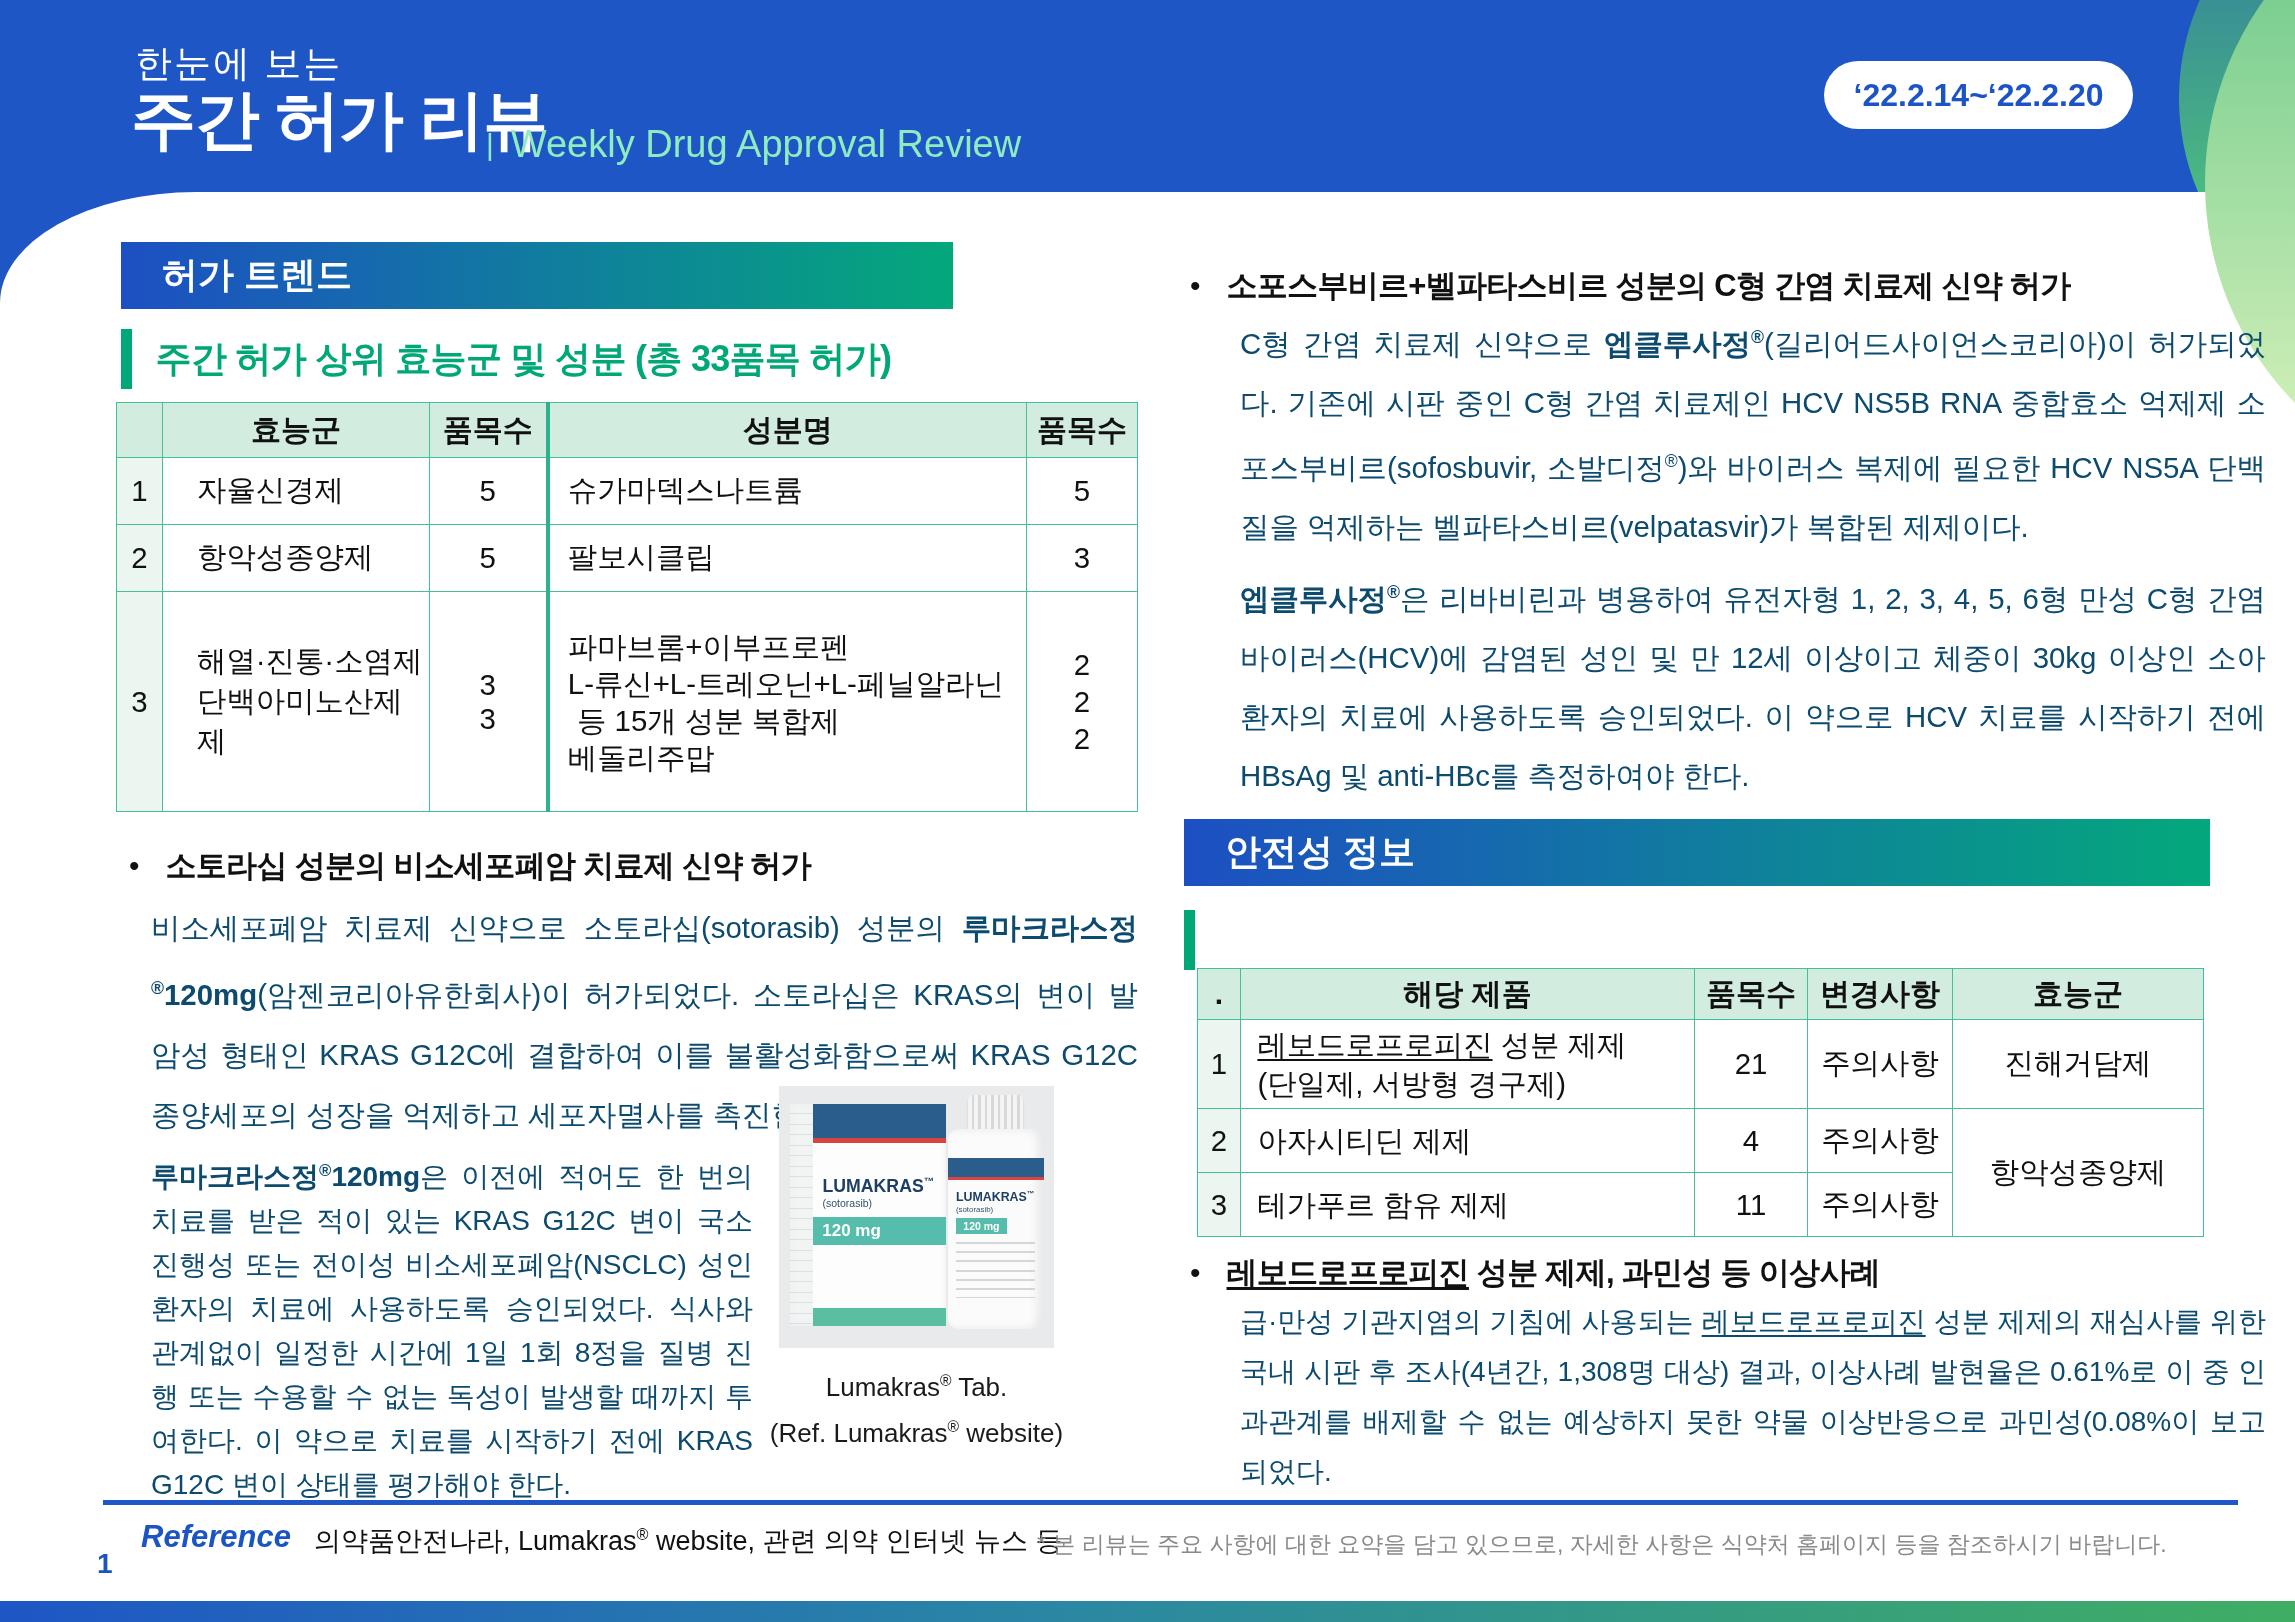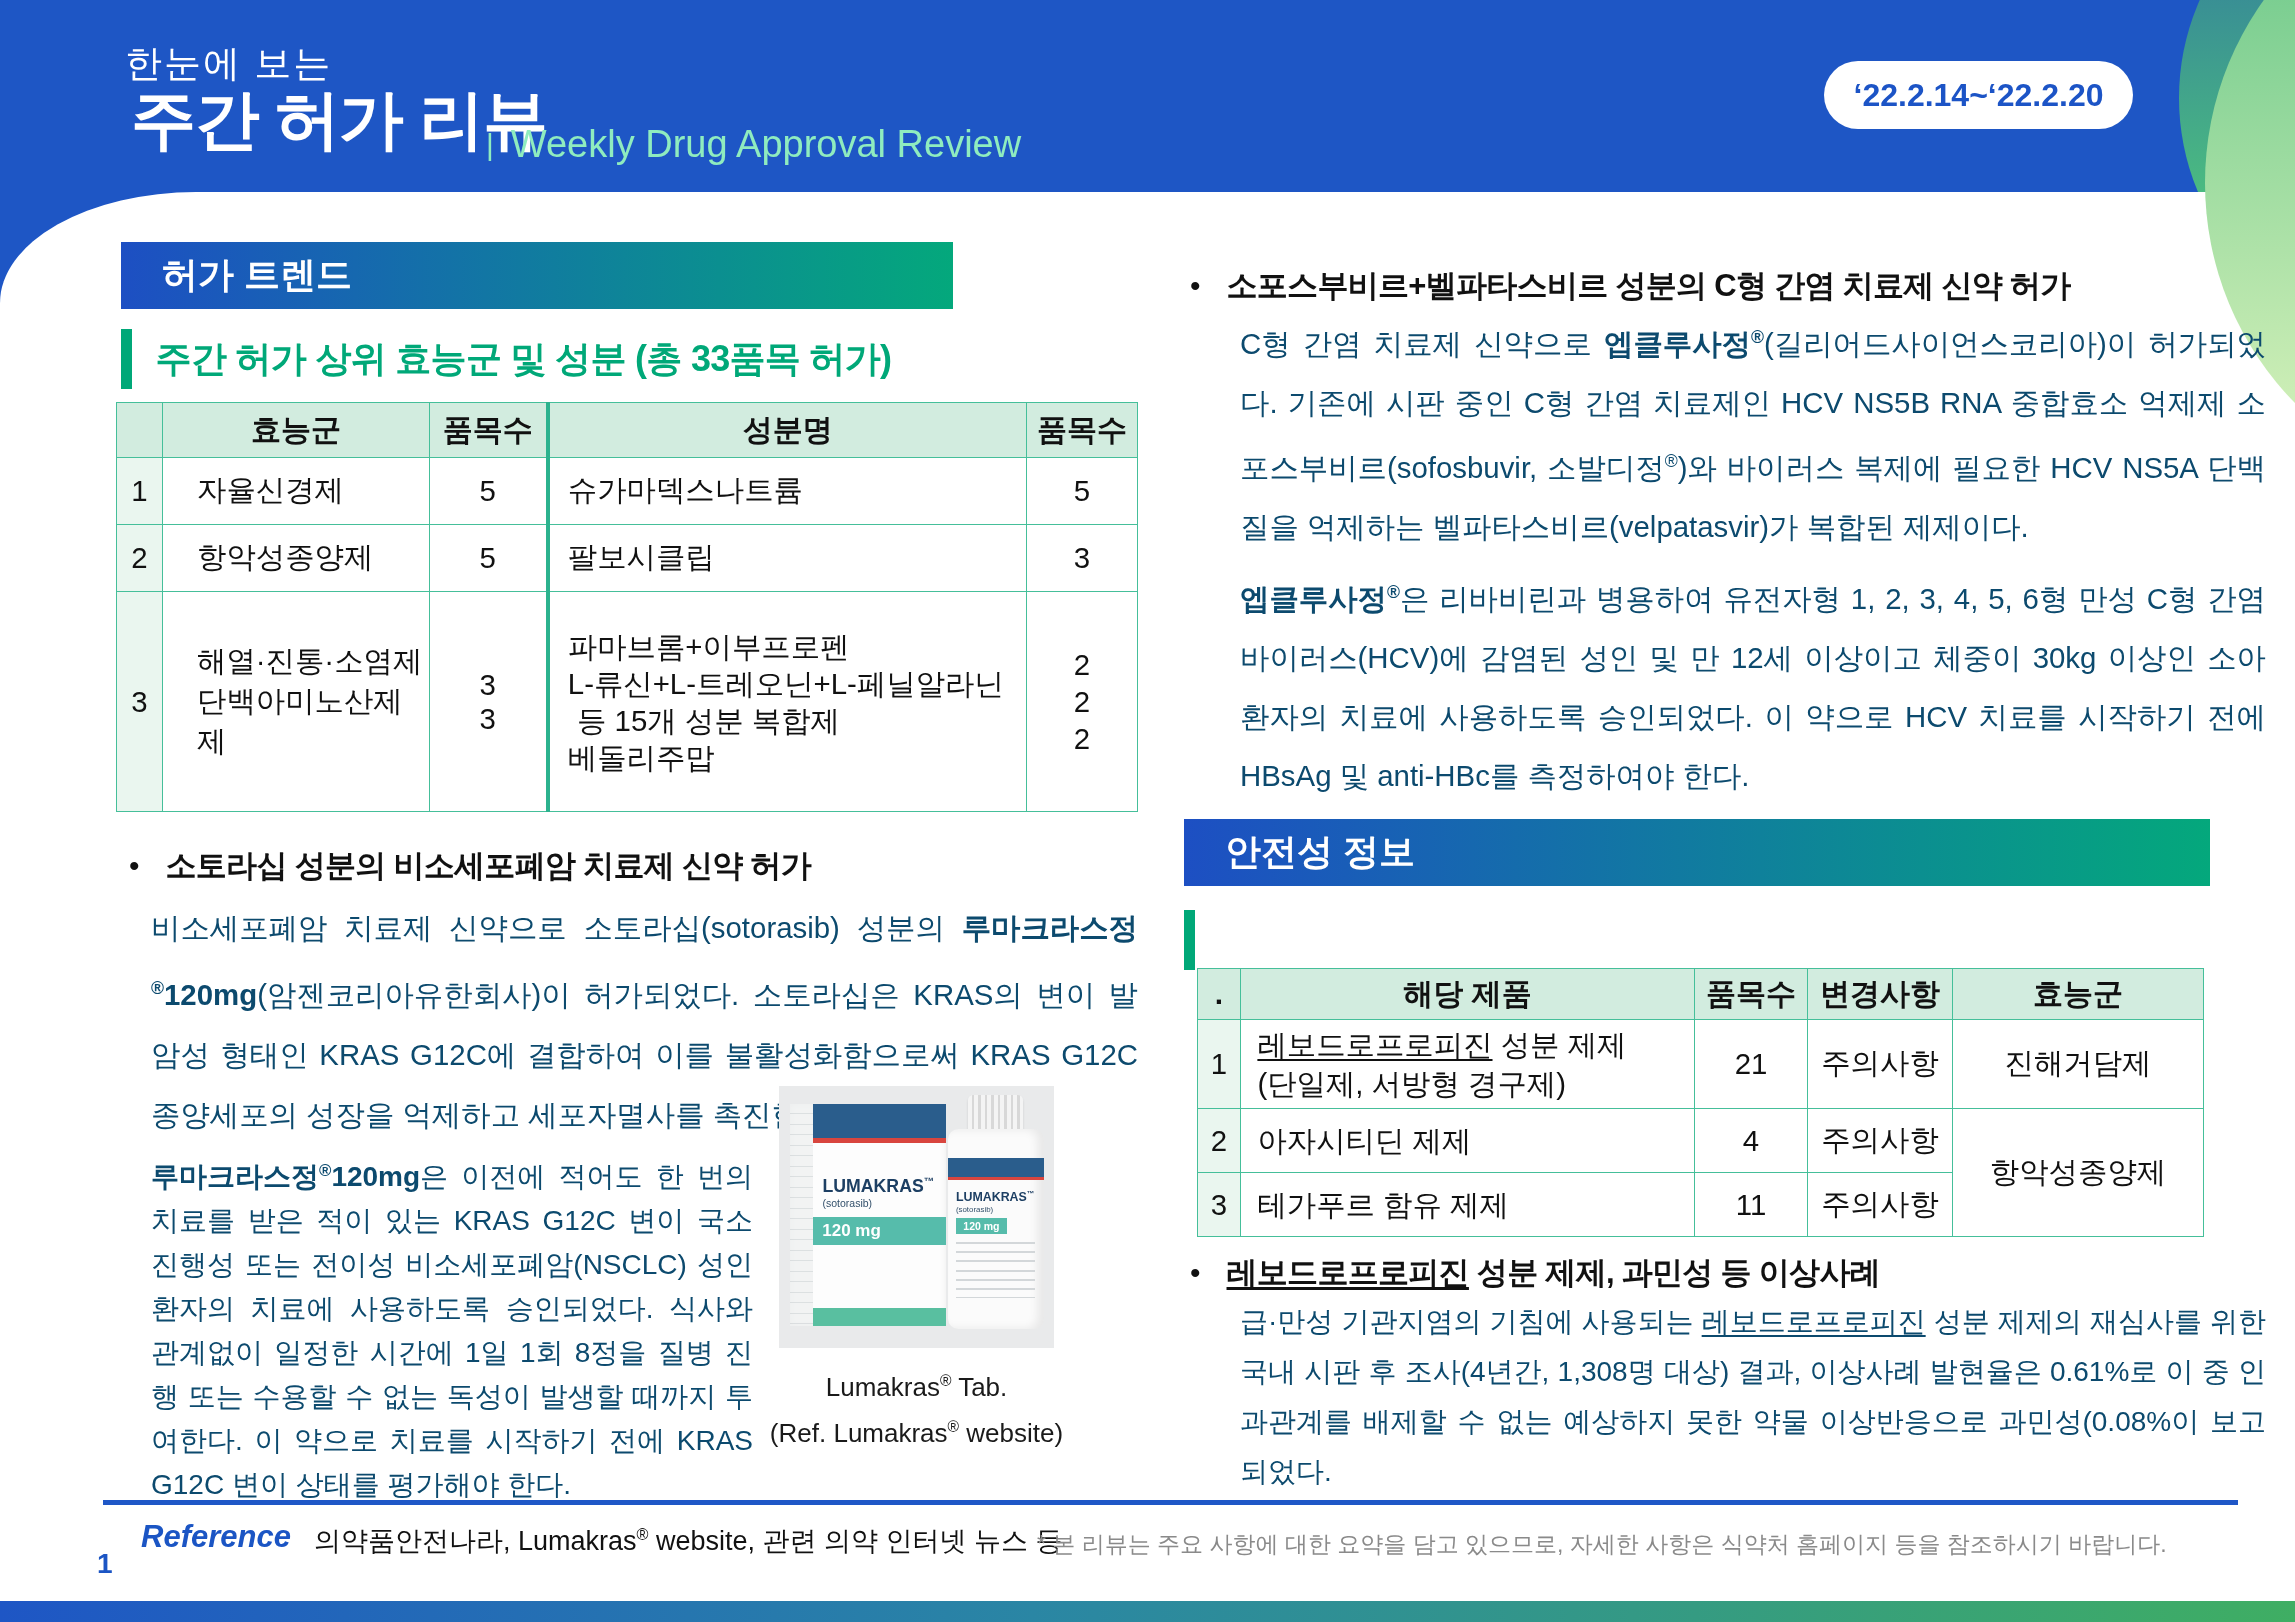--- a/index.html
+++ b/index.html
@@ -12,21 +12,21 @@
              background:linear-gradient(180deg,#33809b 15%,#4fc57c 80%);z-index:1;}
   .panel{position:absolute;left:0;top:192px;right:0;bottom:22px;background:#fff;
          border-top-left-radius:196px 111px;z-index:2;}
   .deco-light{position:absolute;left:2205px;top:-131px;width:628px;height:628px;border-radius:50%;
               background:linear-gradient(180deg,#6ec98b 10%,#cdeeb6 85%);z-index:3;}
   .bottom-band{position:absolute;left:0;bottom:0;width:2295px;height:22px;z-index:6;
                background:linear-gradient(90deg,#1e56c5 0%,#2a86a4 45%,#3fae63 100%);}
   .content{position:absolute;left:0;top:0;width:2295px;height:1623px;z-index:4;}
 
   
-  .pretitle{position:absolute;left:125px;top:39px;font-size:37px;font-weight:400;color:#fff;letter-spacing:2px;}
+  .pretitle{position:absolute;left:135px;top:39px;font-size:37px;font-weight:400;color:#fff;letter-spacing:2px;}
   .main-title{position:absolute;left:131px;top:76px;font-size:65px;font-weight:700;color:#fff;letter-spacing:-1.3px;}
   .subtitle-wrap{position:absolute;left:486px;top:123px;display:flex;align-items:center;gap:17px;}
   .title-divider{font-size:30px;color:#8fecbf;font-weight:400;}
   .subtitle{font-size:38px;color:#8fecbf;font-weight:400;}
   .date-badge{position:absolute;left:1824px;top:61px;width:309px;height:68px;border-radius:34px;background:#fff;
               display:flex;align-items:center;justify-content:center;font-size:32px;font-weight:700;color:#1c54c6;}
 
   
   .section-bar{position:absolute;height:67px;display:flex;align-items:center;padding-left:41px;box-sizing:border-box;
                background:linear-gradient(90deg,#1d4fc3 0%,#04a87c 100%);color:#fff;font-size:36px;font-weight:700;}

